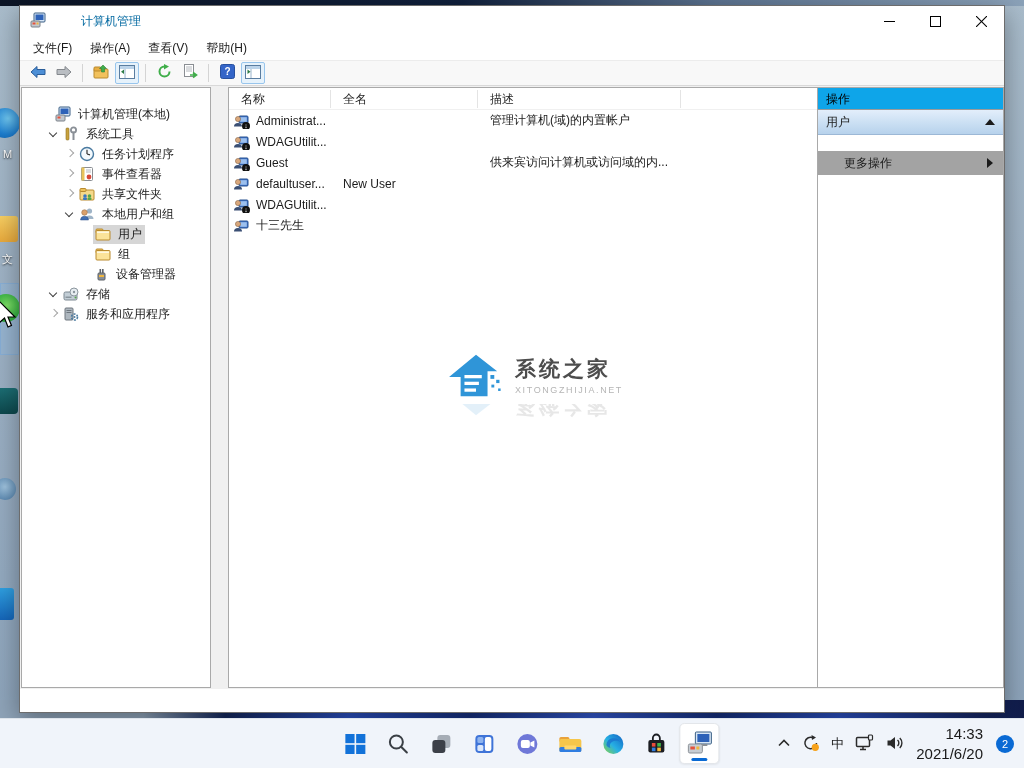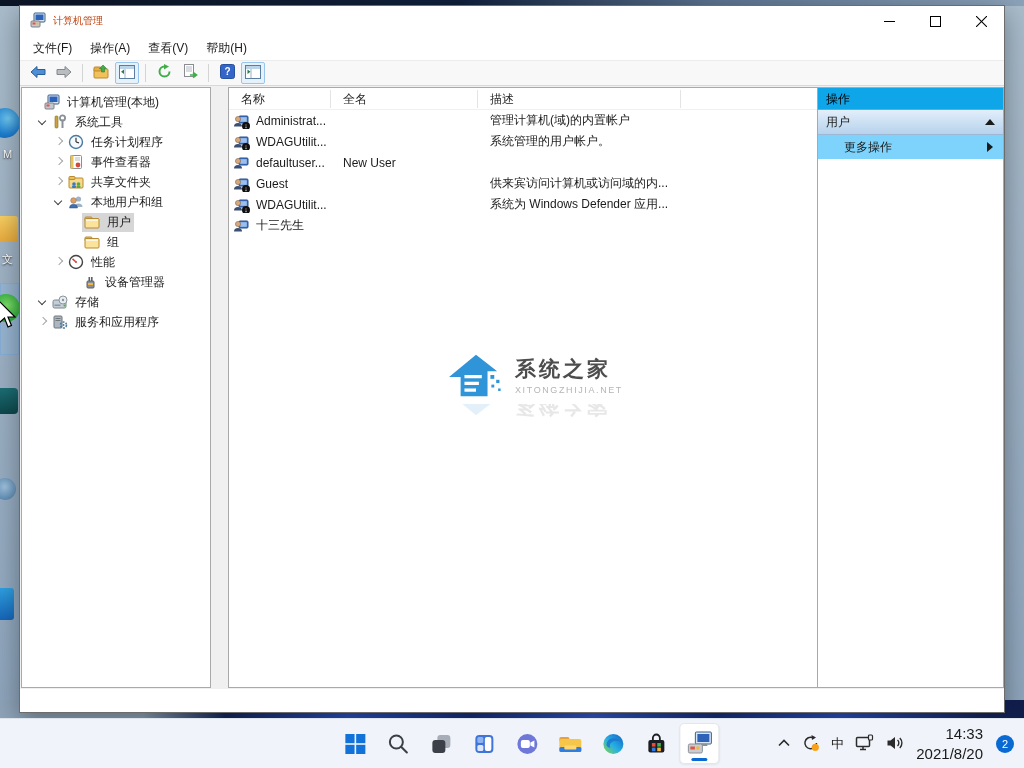--- a/index.html
+++ b/index.html
@@ -18,40 +18,40 @@
   .sel-box { position:absolute; left:0; top:283px; width:19px; height:72px; background:rgba(140,185,230,.35); border:1px solid rgba(120,170,220,.5); }
 
   
   .cursor { position:absolute; left:-3px; top:300px; z-index:60; }
 
   
   .win { position:absolute; left:19px; top:5px; width:986px; height:708px; background:#fff;
     border:1px solid #6c6c6c; box-shadow:0 8px 24px rgba(0,0,0,.35); }
   .titlebar { position:relative; height:30px; background:#fff; display:flex; align-items:center; padding-left:10px; }
   .titlebar .ticon16 { margin-right:7px; }
-  .title-text { font-size:10px; color:#c2410c; }
+  .title-text { font-size:12px; color:#0369a1;margin-left:28px; }
   .win-controls { position:absolute; right:0; top:0; height:30px; display:flex; }
   .wbtn { width:46px; height:30px; display:flex; align-items:center; justify-content:center; background:#fff; }
 
   .menubar { height:24px; display:flex; align-items:flex-end; padding-left:4px; background:#fff; }
   .menu-item { padding:3px 9px; font-size:12px; color:#1b1b1b; }
 
   .toolbar { height:26px; background:#f8f8f8; border-top:1px solid #ececec; border-bottom:1px solid #d9d9d9; display:flex; align-items:center; padding-left:6px; gap:2px; }
   .tbtn { width:24px; height:22px; display:flex; align-items:center; justify-content:center; border:1px solid transparent; border-radius:2px; }
   .tbtn.boxed { border:1px solid #98c5ec; background:#e6f2fb; }
   .tsep { width:1px; height:18px; background:#d4d4d4; margin:0 4px; }
 
   .content { position:absolute; left:0; top:80px; width:984px; height:603px; background:#f0f0f0; }
   .pane { position:absolute; top:1px; height:601px; background:#fff; border:1px solid #a9a9a9; overflow:hidden; }
   .pane-tree { left:1px; width:190px; }
   .pane-list { left:208px; width:599px; }
   .pane-actions { left:797px; width:187px; }
 
   
-  .tree { padding-top:4px; }
+  .tree { padding-top:16px;margin-left:11px; }
   .trow { height:20px; display:flex; align-items:center; white-space:nowrap; }
   .twisty { width:14px; height:14px; position:relative; flex:0 0 14px; }
   .twisty.col::before { content:''; position:absolute; left:4px; top:3px; width:5px; height:5px;
     border:solid #a6a6a6; border-width:0 1.5px 1.5px 0; transform:rotate(-45deg); }
   .twisty.exp::before { content:''; position:absolute; left:3px; top:3px; width:5px; height:5px;
     border:solid #404040; border-width:0 1.5px 1.5px 0; transform:rotate(45deg); }
   .ticon { width:16px; height:16px; margin:0 4px 0 2px; flex:0 0 16px; }
   .tlabel { font-size:12px; padding:1px 3px; }
   .trow.selected .selwrap { background:#d6d6d6; }
   .selwrap { display:flex; align-items:center; }
@@ -75,21 +75,21 @@
   .wm-text .wm-sub { font-size:9px; color:#b5b5b5; letter-spacing:1.6px; margin-top:2px; }
   .wm-reflect { position:absolute; left:218px; top:316px; height:16px; overflow:hidden; opacity:.13; transform:scaleY(-1); display:flex; align-items:flex-start; gap:10px; filter:blur(.3px); }
 
   
   .act-head { height:22px; line-height:22px; padding-left:8px; font-size:12px; color:#000; background:#0ea5e9; border-bottom:1px solid #9a9a9a; }
   .act-group { height:25px; display:flex; align-items:center; padding:0 8px; font-size:12px;
     background:linear-gradient(180deg,#e3eefb 0%,#cadff3 55%,#b7d2ec 100%); border-bottom:1px solid #9cb8d6; }
   .act-group .grow { flex:1; }
   .tri-up { width:0; height:0; border-left:5px solid transparent; border-right:5px solid transparent; border-bottom:6px solid #1b1b1b; }
   .tri-right { width:0; height:0; border-top:5px solid transparent; border-bottom:5px solid transparent; border-left:6px solid #1b1b1b; }
-  .act-more { height:24px; display:flex; align-items:center; padding:0 10px 0 26px; font-size:12px; background:#7dd3fc; }
+  .act-more { height:24px; display:flex; align-items:center; padding:0 10px 0 26px; font-size:12px; background:#a3a3a3;margin-top:16px; }
   .act-more .grow { flex:1; }
 
   
   .taskbar { position:absolute; left:0; top:718px; width:1024px; height:50px; background:#f0f4fa; border-top:1px solid #dde3ea; }
   .tb-center { position:absolute; left:50%; top:4px; transform:translateX(-46%); display:flex; gap:3px; }
   .appbtn { width:40px; height:41px; display:flex; align-items:center; justify-content:center; border-radius:5px; position:relative; }
   .appbtn.active { background:#fff; border:1px solid #e3e6ea; box-shadow:0 1px 2px rgba(0,0,0,.06); }
   .appbtn.active::after { content:''; position:absolute; bottom:2px; left:50%; transform:translateX(-50%);
     width:16px; height:3px; border-radius:2px; background:#0a6ad4; }
   .tray { position:absolute; right:10px; top:0; height:50px; display:flex; align-items:center; gap:11px; }
@@ -313,31 +313,20 @@
             <span class="twisty non"></span>
             <span class="selwrap">
                 <span class="ticon"><svg width="16" height="16" viewBox="0 0 16 16">
                     <rect x="1" y="3" width="7" height="4" rx="1" fill="#edc25c" stroke="#b98a2e"></rect>
                     <rect x="1" y="4.5" width="14" height="9.5" rx="1" fill="#fbe39a" stroke="#b98a2e"></rect>
                     <rect x="2" y="5.5" width="12" height="1.5" fill="#fff" opacity=".7"></rect>
                   </svg></span>
             <span class="tlabel">组</span>
               </span>
           </div>
-          <div class="trow" style="padding-left:30px">
-            <span class="twisty col"></span>
-            <span class="selwrap">
-                <span class="ticon"><svg width="16" height="16" viewBox="0 0 16 16">
-                    <circle cx="8" cy="8" r="6.5" fill="#fff" stroke="#444" stroke-width="1.4"></circle>
-                    <line x1="8" y1="8" x2="4.5" y2="4.8" stroke="#d6493a" stroke-width="1.6"></line>
-                    <circle cx="8" cy="8" r="1" fill="#d6493a"></circle>
-                  </svg></span>
-            <span class="tlabel">性能</span>
-              </span>
-          </div>
           <div class="trow" style="padding-left:44px">
             <span class="twisty non"></span>
             <span class="selwrap">
                 <span class="ticon"><svg width="16" height="16" viewBox="0 0 16 16">
                     <rect x="5" y="7" width="7" height="7" rx="1" fill="#8a9097" stroke="#5c6167"></rect>
                     <rect x="6.5" y="3" width="1.6" height="4" fill="#5c6167"></rect>
                     <rect x="9" y="3" width="1.6" height="4" fill="#5c6167"></rect>
                     <rect x="6" y="9" width="5" height="2" fill="#f0b63e"></rect>
                   </svg></span>
             <span class="tlabel">设备管理器</span>
@@ -396,21 +385,33 @@
           <span class="cell c-name">
               <span class="uic"><svg width="16" height="16" viewBox="0 0 16 16">
                   <rect x="6" y="3" width="9" height="7" rx="1" fill="#3f73c9" stroke="#27508f"></rect>
                   <rect x="7.2" y="4.2" width="6.6" height="4.6" fill="#9cc0ee"></rect>
                   <circle cx="5" cy="6" r="2.6" fill="#d8a77c" stroke="#7d5b3c" stroke-width=".5"></circle>
                   <path d="M1,13.5 a4,3.6 0 0 1 8,0 Z" fill="#3a4f74"></path>
                 </svg><span class="badge-dis">↓</span></span>
               <span>WDAGUtilit...</span>
             </span>
           <span class="cell c-full"></span>
-          <span class="cell c-desc">系统管理的用户帐户。</span>
+        </div>
+        <div class="lrow">
+          <span class="cell c-name">
+              <span class="uic"><svg width="16" height="16" viewBox="0 0 16 16">
+                  <rect x="6" y="3" width="9" height="7" rx="1" fill="#3f73c9" stroke="#27508f"></rect>
+                  <rect x="7.2" y="4.2" width="6.6" height="4.6" fill="#9cc0ee"></rect>
+                  <circle cx="5" cy="6" r="2.6" fill="#d8a77c" stroke="#7d5b3c" stroke-width=".5"></circle>
+                  <path d="M1,13.5 a4,3.6 0 0 1 8,0 Z" fill="#3a4f74"></path>
+                </svg><span class="badge-dis">↓</span></span>
+              <span>Guest</span>
+            </span>
+          <span class="cell c-full"></span>
+          <span class="cell c-desc">供来宾访问计算机或访问域的内...</span>
         </div>
         <div class="lrow">
           <span class="cell c-name">
               <span class="uic"><svg width="16" height="16" viewBox="0 0 16 16">
                   <rect x="6" y="3" width="9" height="7" rx="1" fill="#3f73c9" stroke="#27508f"></rect>
                   <rect x="7.2" y="4.2" width="6.6" height="4.6" fill="#9cc0ee"></rect>
                   <circle cx="5" cy="6" r="2.6" fill="#d8a77c" stroke="#7d5b3c" stroke-width=".5"></circle>
                   <path d="M1,13.5 a4,3.6 0 0 1 8,0 Z" fill="#3a4f74"></path>
                 </svg></span>
               <span>defaultuser...</span>
@@ -419,37 +420,23 @@
           <span class="cell c-desc"></span>
         </div>
         <div class="lrow">
           <span class="cell c-name">
               <span class="uic"><svg width="16" height="16" viewBox="0 0 16 16">
                   <rect x="6" y="3" width="9" height="7" rx="1" fill="#3f73c9" stroke="#27508f"></rect>
                   <rect x="7.2" y="4.2" width="6.6" height="4.6" fill="#9cc0ee"></rect>
                   <circle cx="5" cy="6" r="2.6" fill="#d8a77c" stroke="#7d5b3c" stroke-width=".5"></circle>
                   <path d="M1,13.5 a4,3.6 0 0 1 8,0 Z" fill="#3a4f74"></path>
                 </svg><span class="badge-dis">↓</span></span>
-              <span>Guest</span>
-            </span>
-          <span class="cell c-full"></span>
-          <span class="cell c-desc">供来宾访问计算机或访问域的内...</span>
-        </div>
-        <div class="lrow">
-          <span class="cell c-name">
-              <span class="uic"><svg width="16" height="16" viewBox="0 0 16 16">
-                  <rect x="6" y="3" width="9" height="7" rx="1" fill="#3f73c9" stroke="#27508f"></rect>
-                  <rect x="7.2" y="4.2" width="6.6" height="4.6" fill="#9cc0ee"></rect>
-                  <circle cx="5" cy="6" r="2.6" fill="#d8a77c" stroke="#7d5b3c" stroke-width=".5"></circle>
-                  <path d="M1,13.5 a4,3.6 0 0 1 8,0 Z" fill="#3a4f74"></path>
-                </svg><span class="badge-dis">↓</span></span>
               <span>WDAGUtilit...</span>
             </span>
           <span class="cell c-full"></span>
-          <span class="cell c-desc">系统为 Windows Defender 应用...</span>
         </div>
         <div class="lrow">
           <span class="cell c-name">
               <span class="uic"><svg width="16" height="16" viewBox="0 0 16 16">
                   <rect x="6" y="3" width="9" height="7" rx="1" fill="#3f73c9" stroke="#27508f"></rect>
                   <rect x="7.2" y="4.2" width="6.6" height="4.6" fill="#9cc0ee"></rect>
                   <circle cx="5" cy="6" r="2.6" fill="#d8a77c" stroke="#7d5b3c" stroke-width=".5"></circle>
                   <path d="M1,13.5 a4,3.6 0 0 1 8,0 Z" fill="#3a4f74"></path>
                 </svg></span>
               <span>十三先生</span>
@@ -597,18 +584,18 @@
             <line x1="8" y1="12.5" x2="8" y2="15.5" stroke="#2b2b2b" stroke-width="1.5"></line>
             <rect x="13.5" y="1" width="4" height="5" rx="1" fill="#f0f4fa" stroke="#2b2b2b" stroke-width="1.2"></rect>
           </svg></span>
       <span><svg width="19" height="16" viewBox="0 0 19 16">
             <path d="M1.5,5.5 h3 L9,2 v12 L4.5,10.5 h-3 Z" fill="#2b2b2b"></path>
             <path d="M11.5,5 a4,4 0 0 1 0,6" fill="none" stroke="#2b2b2b" stroke-width="1.4"></path>
             <path d="M13.8,3 a7,7 0 0 1 0,10" fill="none" stroke="#2b2b2b" stroke-width="1.4"></path>
           </svg></span>
       <div class="clockbox">
         <div>14:33</div>
-        <div>2021/8/20</div>
+        <div>2021/6/20</div>
       </div>
       <div class="count-badge">2</div>
     </div>
   </div>
 </div>
 
 </body></html>

